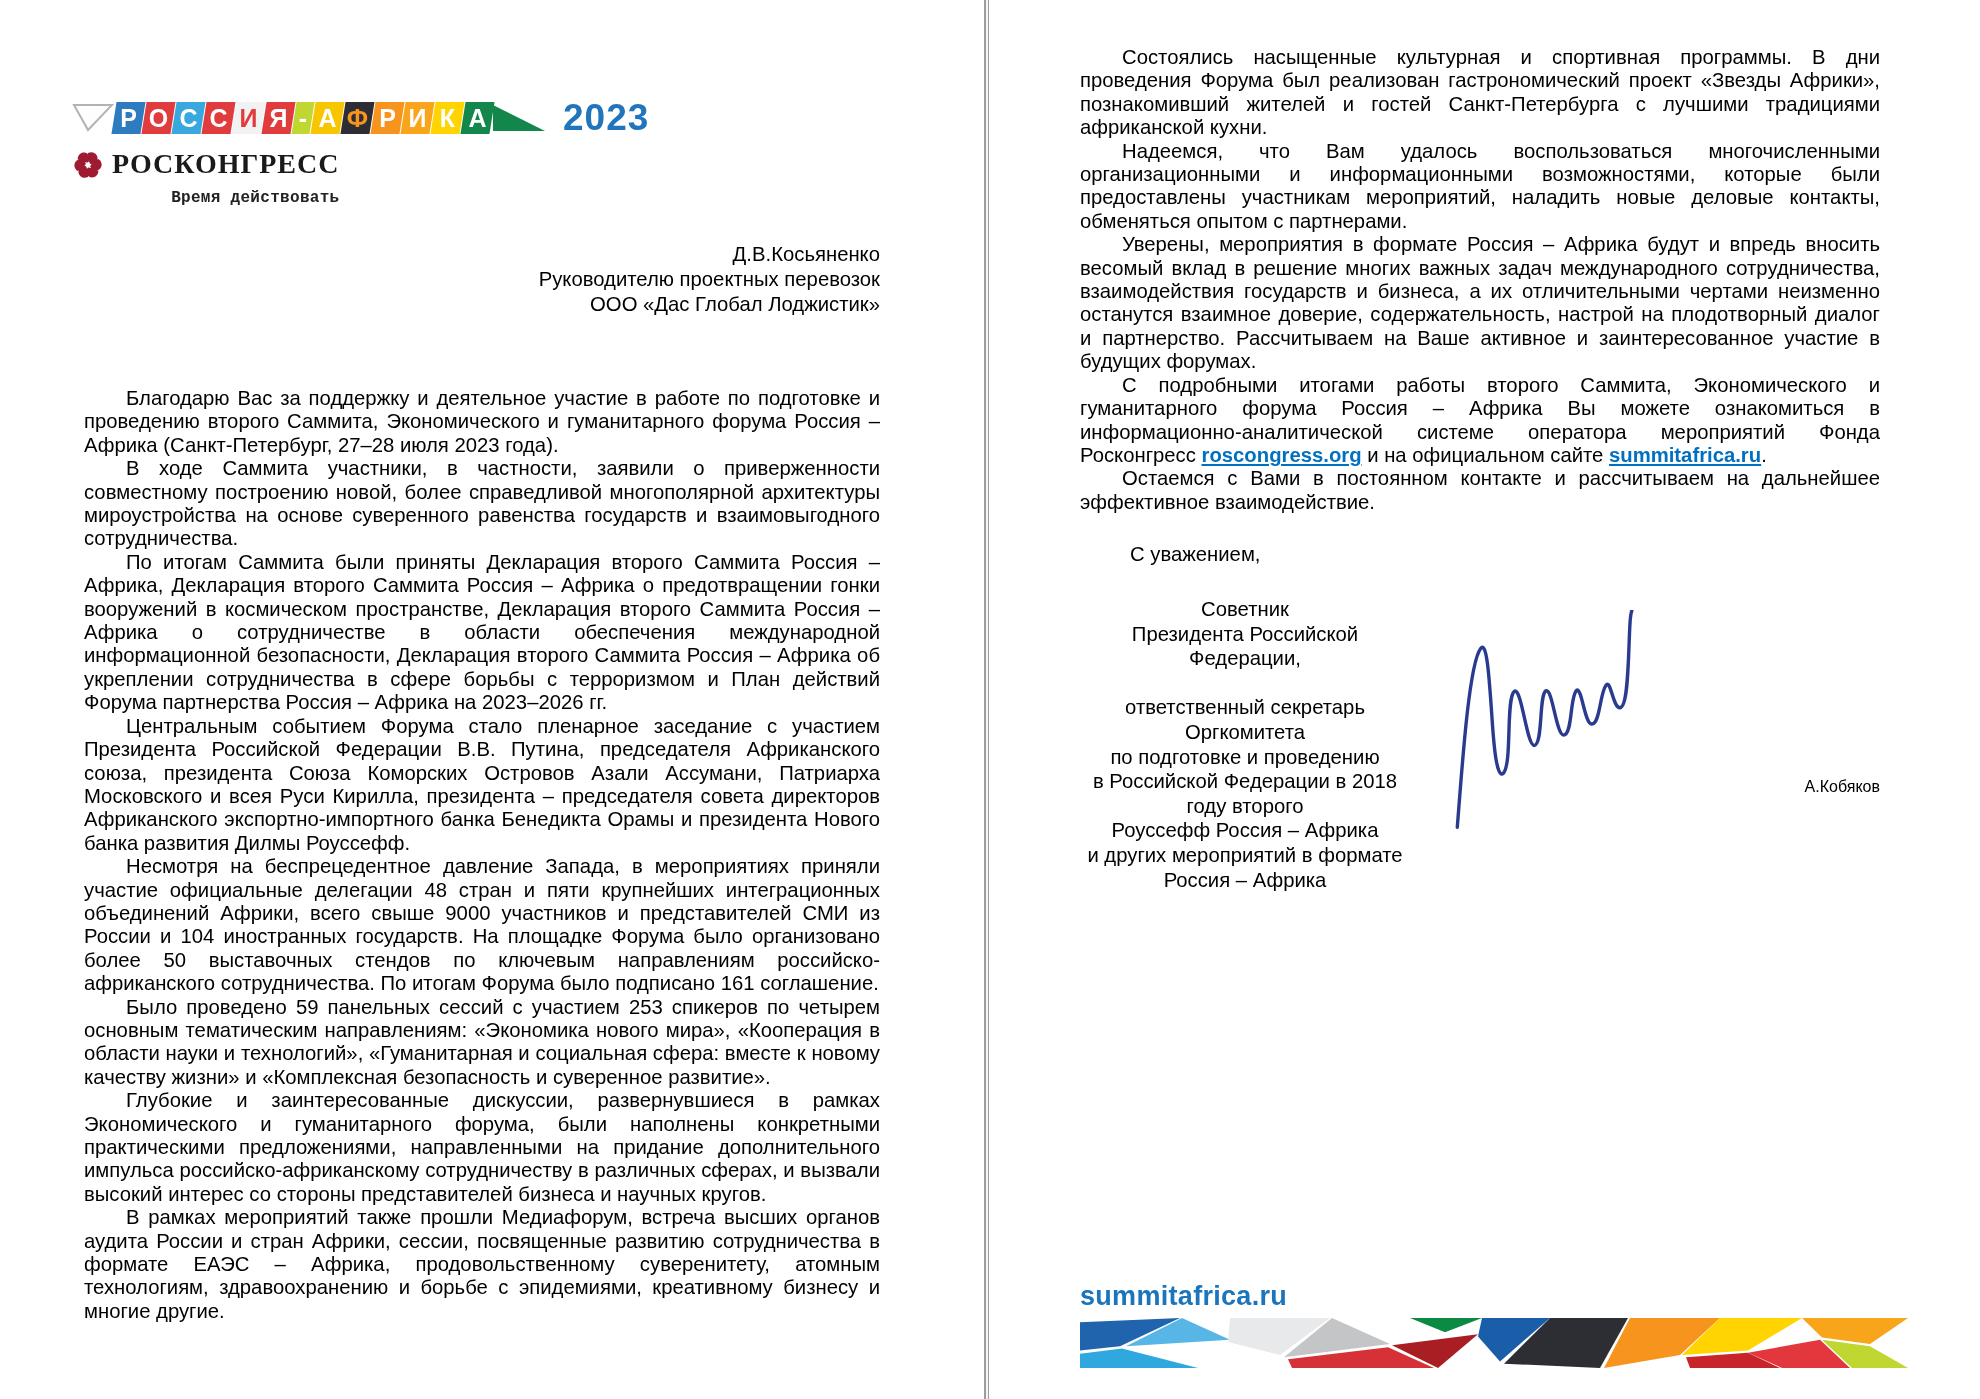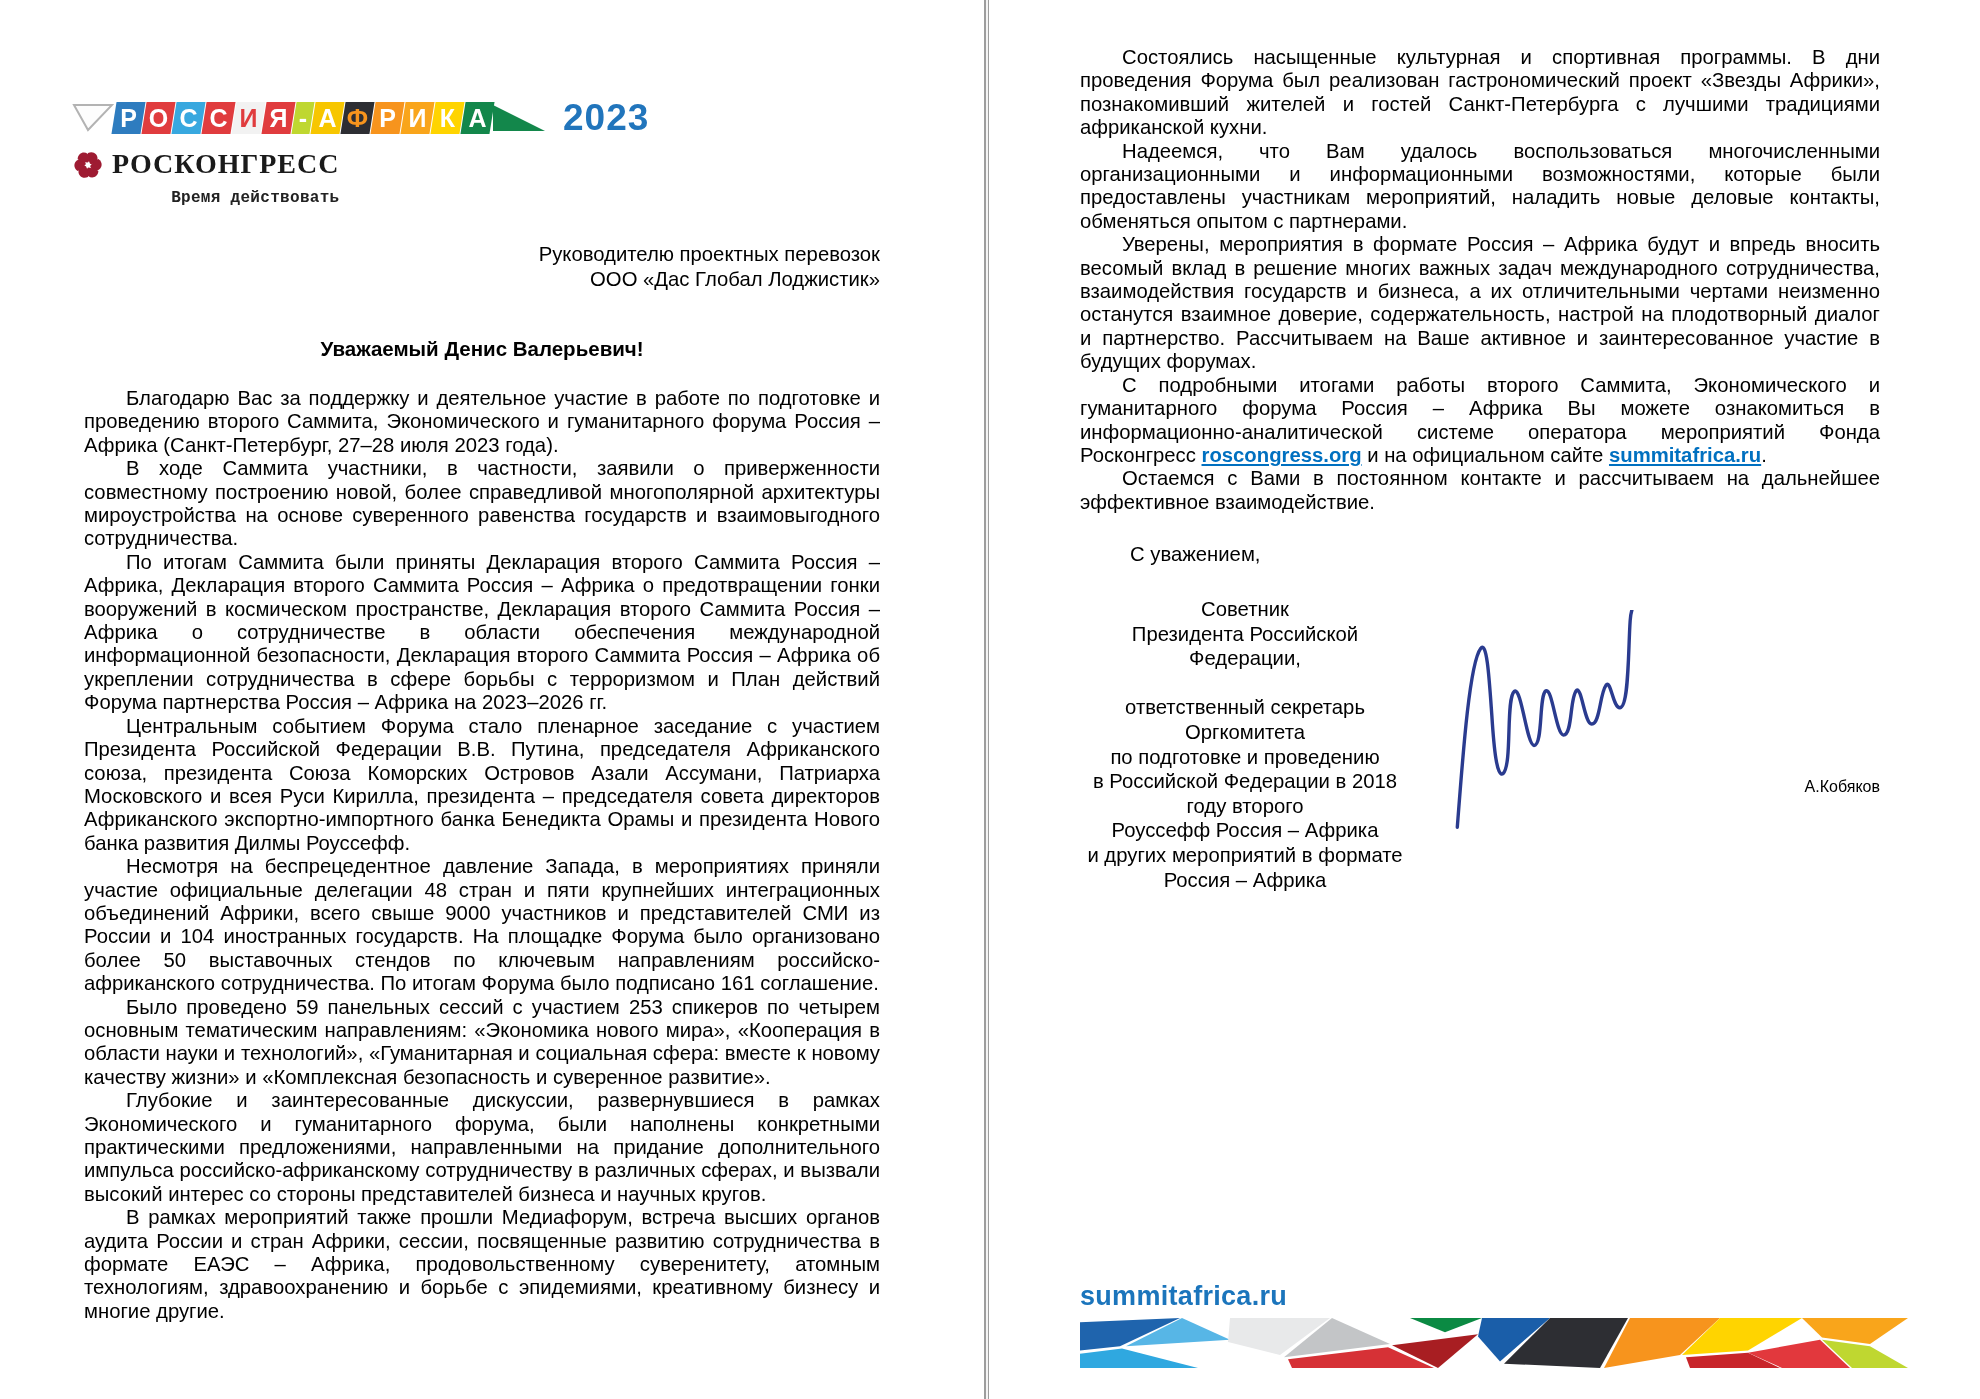--- a/index.html
+++ b/index.html
@@ -122,25 +122,25 @@
           <path d="M16,4 C21,1.5 26,5 25.5,10 C25,13.5 21.5,15.7 18,14.7 C16.3,11 15.2,7 16,4 Z" transform="rotate(300 16 16)"></path>
         </g>
       </svg>
       <div class="ros-text">
         <div class="ros-word">РОСКОНГРЕСС</div>
         <div class="ros-tag">Время действовать</div>
       </div>
     </div>
 
     <div class="recipient" id="recipient">
+        <div>Д.В.Косьяненко</div>
         <div>Руководителю проектных перевозок</div>
         <div>ООО «Дас Глобал Лоджистик»</div>
       </div>
 
-    <div class="salutation">Уважаемый Денис Валерьевич!</div>
 
     <div class="body-col body-left" id="body-left">
         <p class="para"><span>Благодарю Вас за поддержку и деятельное участие в работе по подготовке и проведению </span><b>второго Саммита, Экономического и гуманитарного форума Россия – Африка</b><span> (Санкт-Петербург, 27–28 июля 2023 года).</span></p>
         <p class="para"><span>В ходе Саммита участники, в частности, заявили о приверженности совместному построению новой, более справедливой многополярной архитектуры мироустройства на основе суверенного равенства государств и взаимовыгодного сотрудничества.</span></p>
         <p class="para"><span>По итогам Саммита были приняты Декларация второго Саммита Россия – Африка, Декларация второго Саммита Россия – Африка о предотвращении гонки вооружений в космическом пространстве, Декларация второго Саммита Россия – Африка о сотрудничестве в области обеспечения международной информационной безопасности, Декларация второго Саммита Россия – Африка об укреплении сотрудничества в сфере борьбы с терроризмом и План действий Форума партнерства Россия – Африка на 2023–2026 гг.</span></p>
         <p class="para"><span>Центральным событием Форума стало пленарное заседание с участием Президента Российской Федерации В.В. Путина, председателя Африканского союза, президента Союза Коморских Островов Азали Ассумани, Патриарха Московского и всея Руси Кирилла, президента – председателя совета директоров Африканского экспортно-импортного банка Бенедикта Орамы и президента Нового банка развития Дилмы Роуссефф.</span></p>
         <p class="para"><span>Несмотря на беспрецедентное давление Запада, в мероприятиях </span><b>приняли участие официальные делегации 48 стран и пяти крупнейших интеграционных объединений Африки</b><span>, всего свыше 9000 участников и представителей СМИ из России и 104 иностранных государств. На площадке Форума было организовано более 50 выставочных стендов по ключевым направлениям российско-африканского сотрудничества. По итогам Форума было подписано 161 соглашение.</span></p>
         <p class="para"><span>Было проведено 59 панельных сессий с участием 253 спикеров по четырем основным тематическим направлениям: «Экономика нового мира», «Кооперация в области науки и технологий», «Гуманитарная и социальная сфера: вместе к новому качеству жизни» и «Комплексная безопасность и суверенное развитие».</span></p>
         <p class="para"><span>Глубокие и заинтересованные дискуссии, развернувшиеся в рамках Экономического и гуманитарного форума, были наполнены конкретными практическими предложениями, направленными на придание дополнительного импульса российско-африканскому сотрудничеству в различных сферах, и вызвали высокий интерес со стороны представителей бизнеса и научных кругов.</span></p>
         <p class="para"><span>В рамках мероприятий также прошли Медиафорум, встреча высших органов аудита России и стран Африки, сессии, посвященные развитию сотрудничества в формате ЕАЭС – Африка, продовольственному суверенитету, атомным технологиям, здравоохранению и борьбе с эпидемиями, креативному бизнесу и многие другие.</span></p>

